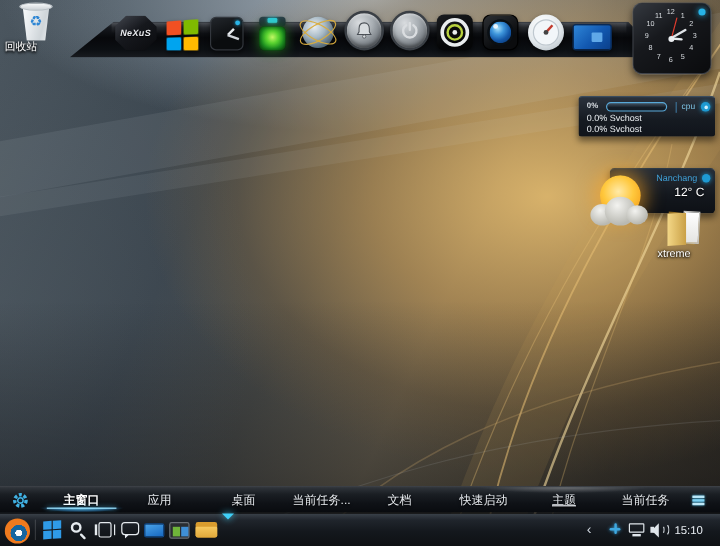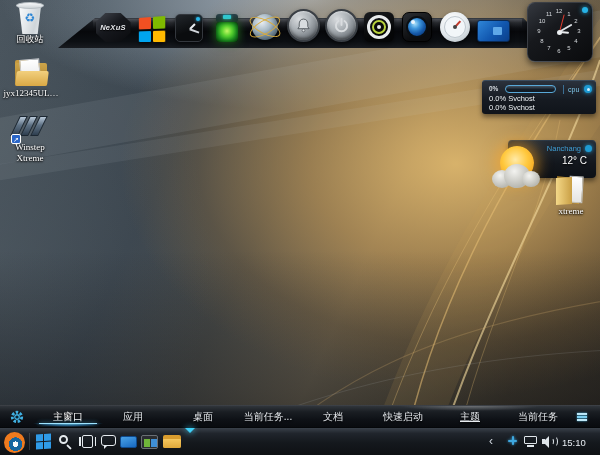--- a/index.html
+++ b/index.html
@@ -10,21 +10,21 @@
     background:
       linear-gradient(180deg, rgba(15,16,18,0) 55%, rgba(15,16,18,.38) 86%, rgba(8,9,11,.55) 100%),
       radial-gradient(ellipse 430px 300px at 76% 36%, rgba(236,193,112,.85) 0%, rgba(198,154,85,.62) 34%, rgba(140,108,62,.32) 60%, rgba(0,0,0,0) 78%),
       radial-gradient(ellipse 420px 150px at 52% 0%, rgba(206,217,227,.75) 0%, rgba(160,175,188,.35) 48%, rgba(0,0,0,0) 74%),
       radial-gradient(ellipse 300px 420px at 0% 58%, rgba(86,96,104,.45), rgba(0,0,0,0) 70%),
       linear-gradient(115deg, #4a555e 0%, #3f4a53 16%, #39434c 30%, #4a4c4a 45%, #6a6252 60%, #5b5343 72%, #413b30 85%, #2f2b25 100%);
   }
   .wallpaper-streaks{position:absolute;left:0;top:0;}
 
   
-  .dlabel{color:#fff;font-size:9px;text-align:center;text-shadow:0 1px 2px #000,0 0 3px #000;line-height:11px;font-family:Liberation Serif, serif;}
+  .dlabel{color:#fff;font-size:9px;text-align:left;text-shadow:0 1px 2px #000,0 0 3px #000;line-height:11px;}
 
   
   .dock-shelf{
     position:absolute;left:58px;top:18px;width:494px;height:30px;
     clip-path:polygon(7.5% 0,94.2% 0,100% 100%,0 100%);
     background:linear-gradient(180deg,#3a3f46 0%,#16191e 16%,#07080b 45%,#0c0f13 78%,#181b20 100%);
   }
   .dock-shelf::after{content:"";position:absolute;left:7%;right:6%;top:1px;height:9px;
     background:linear-gradient(180deg,rgba(255,255,255,.12),rgba(255,255,255,0));}
   .dock-icons{position:absolute;left:94px;top:4px;display:flex;}
@@ -151,21 +151,21 @@
     background:linear-gradient(90deg,#f4d888,#c99f45);}
 
   
   .tabbar{position:absolute;left:0;top:405px;width:600px;height:22px;
     background:
       radial-gradient(ellipse 100px 7px at 470px 0px, rgba(255,255,255,.30), rgba(255,255,255,0) 70%),
       linear-gradient(180deg,#30353b 0%,#1a1e23 28%,#0e1116 65%,#090b0f 100%);
     border-top:1px solid rgba(190,200,212,.28);}
   .tabbar .tab{position:absolute;top:4px;transform:translateX(-50%);color:#e8ecf0;font-size:10px;white-space:nowrap;
     text-shadow:0 1px 2px #000;cursor:pointer;}
-  .tabbar .tab.active{color:#ffffff;font-weight:normal;}
+  .tabbar .tab.active{color:#ffffff;font-weight:bold;}
   .tab-glow{position:absolute;left:68px;top:17px;transform:translateX(-50%);width:82px;height:5px;pointer-events:none;
     background:radial-gradient(ellipse 55% 100% at 50% 0%,rgba(120,220,255,.95),rgba(50,150,230,.4) 55%,rgba(0,0,0,0) 78%);}
   .tab-glow::before{content:"";position:absolute;left:12px;right:12px;top:0;height:1px;background:#9fe4ff;box-shadow:0 0 4px #52c8f5;}
   .gearbox{position:absolute;left:10px;top:4px;width:14px;height:14px;cursor:pointer;}
   .panel-handle{position:absolute;left:577px;top:7px;width:10px;height:9px;cursor:pointer;}
   .panel-handle i{display:block;height:1.5px;margin-bottom:1.5px;background:#bfe8f8;box-shadow:0 0 2px #52c8f5;}
   .panel-handle i:nth-child(2){background:#7fd0f0;}
 
   
   .taskbar{position:absolute;left:0;top:427px;width:600px;height:28px;
@@ -309,42 +309,21 @@
 
   <div class="desk-item" style="left:4px;top:2px;">
     <div class="recycle-art">
       <span class="can"></span>
         <span class="rim"></span>
         <span class="sym">♻</span>
     </div>
     <div class="dlabel">回收站</div>
   </div>
 
-  <div class="desk-item" style="left:2px;top:58px;width:58px;">
-    <div class="folder-art">
-      <span class="tab"></span>
-        <span class="back"></span>
-        <span class="paper"></span>
-        <span class="front"></span>
-    </div>
-    <div class="dlabel">jyx12345UL…</div>
-  </div>
-
-  <div class="desk-item" style="left:4px;top:114px;">
-    <div class="winstep-art">
-      <span class="b b1"></span>
-        <span class="b b2"></span>
-        <span class="b b3"></span>
-      <span class="badge">↗</span>
-    </div>
-    <div class="dlabel">
-      <div>Winstep</div>
-      <div>Xtreme</div>
-    </div>
-  </div>
+
 
   <div class="clock-widget">
     <span class="num" style="left:27px;top:5px;">12</span>
     <span class="num" style="left:37px;top:8px;">1</span>
     <span class="num" style="left:44px;top:15px;">2</span>
     <span class="num" style="left:47px;top:25px;">3</span>
     <span class="num" style="left:44px;top:35px;">4</span>
     <span class="num" style="left:37px;top:42px;">5</span>
     <span class="num" style="left:27px;top:45px;">6</span>
     <span class="num" style="left:17px;top:42px;">7</span>

